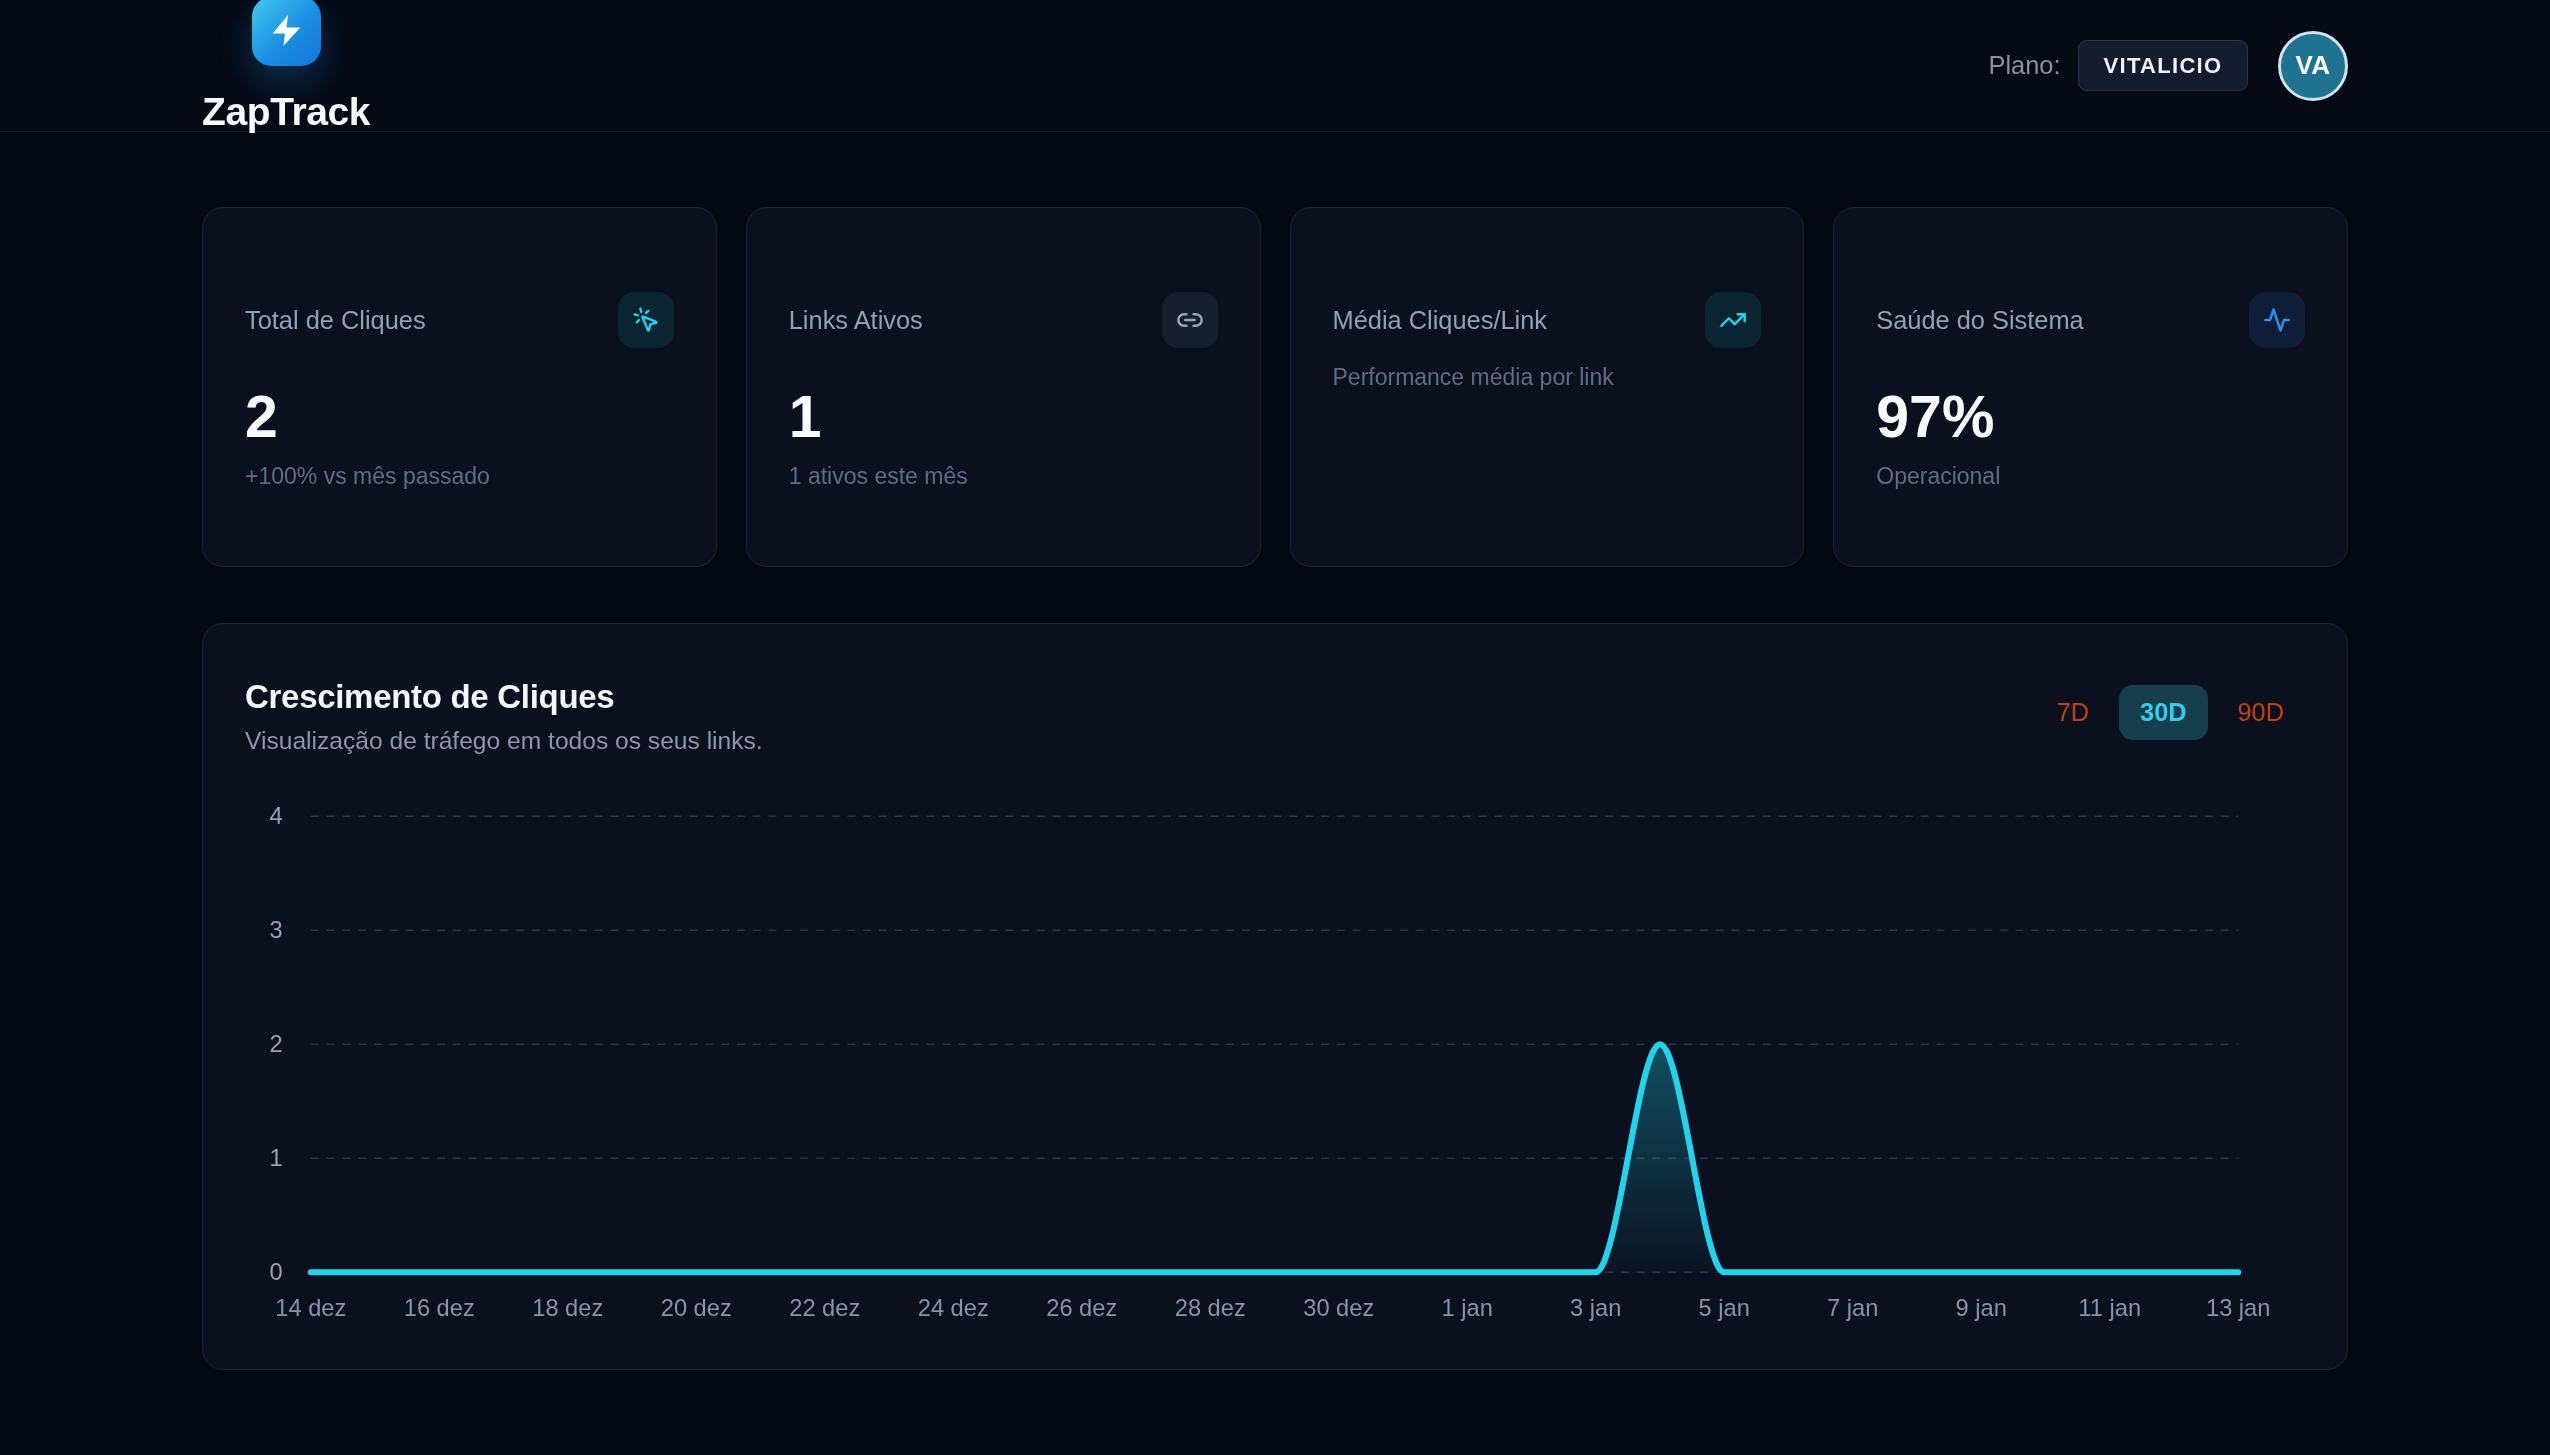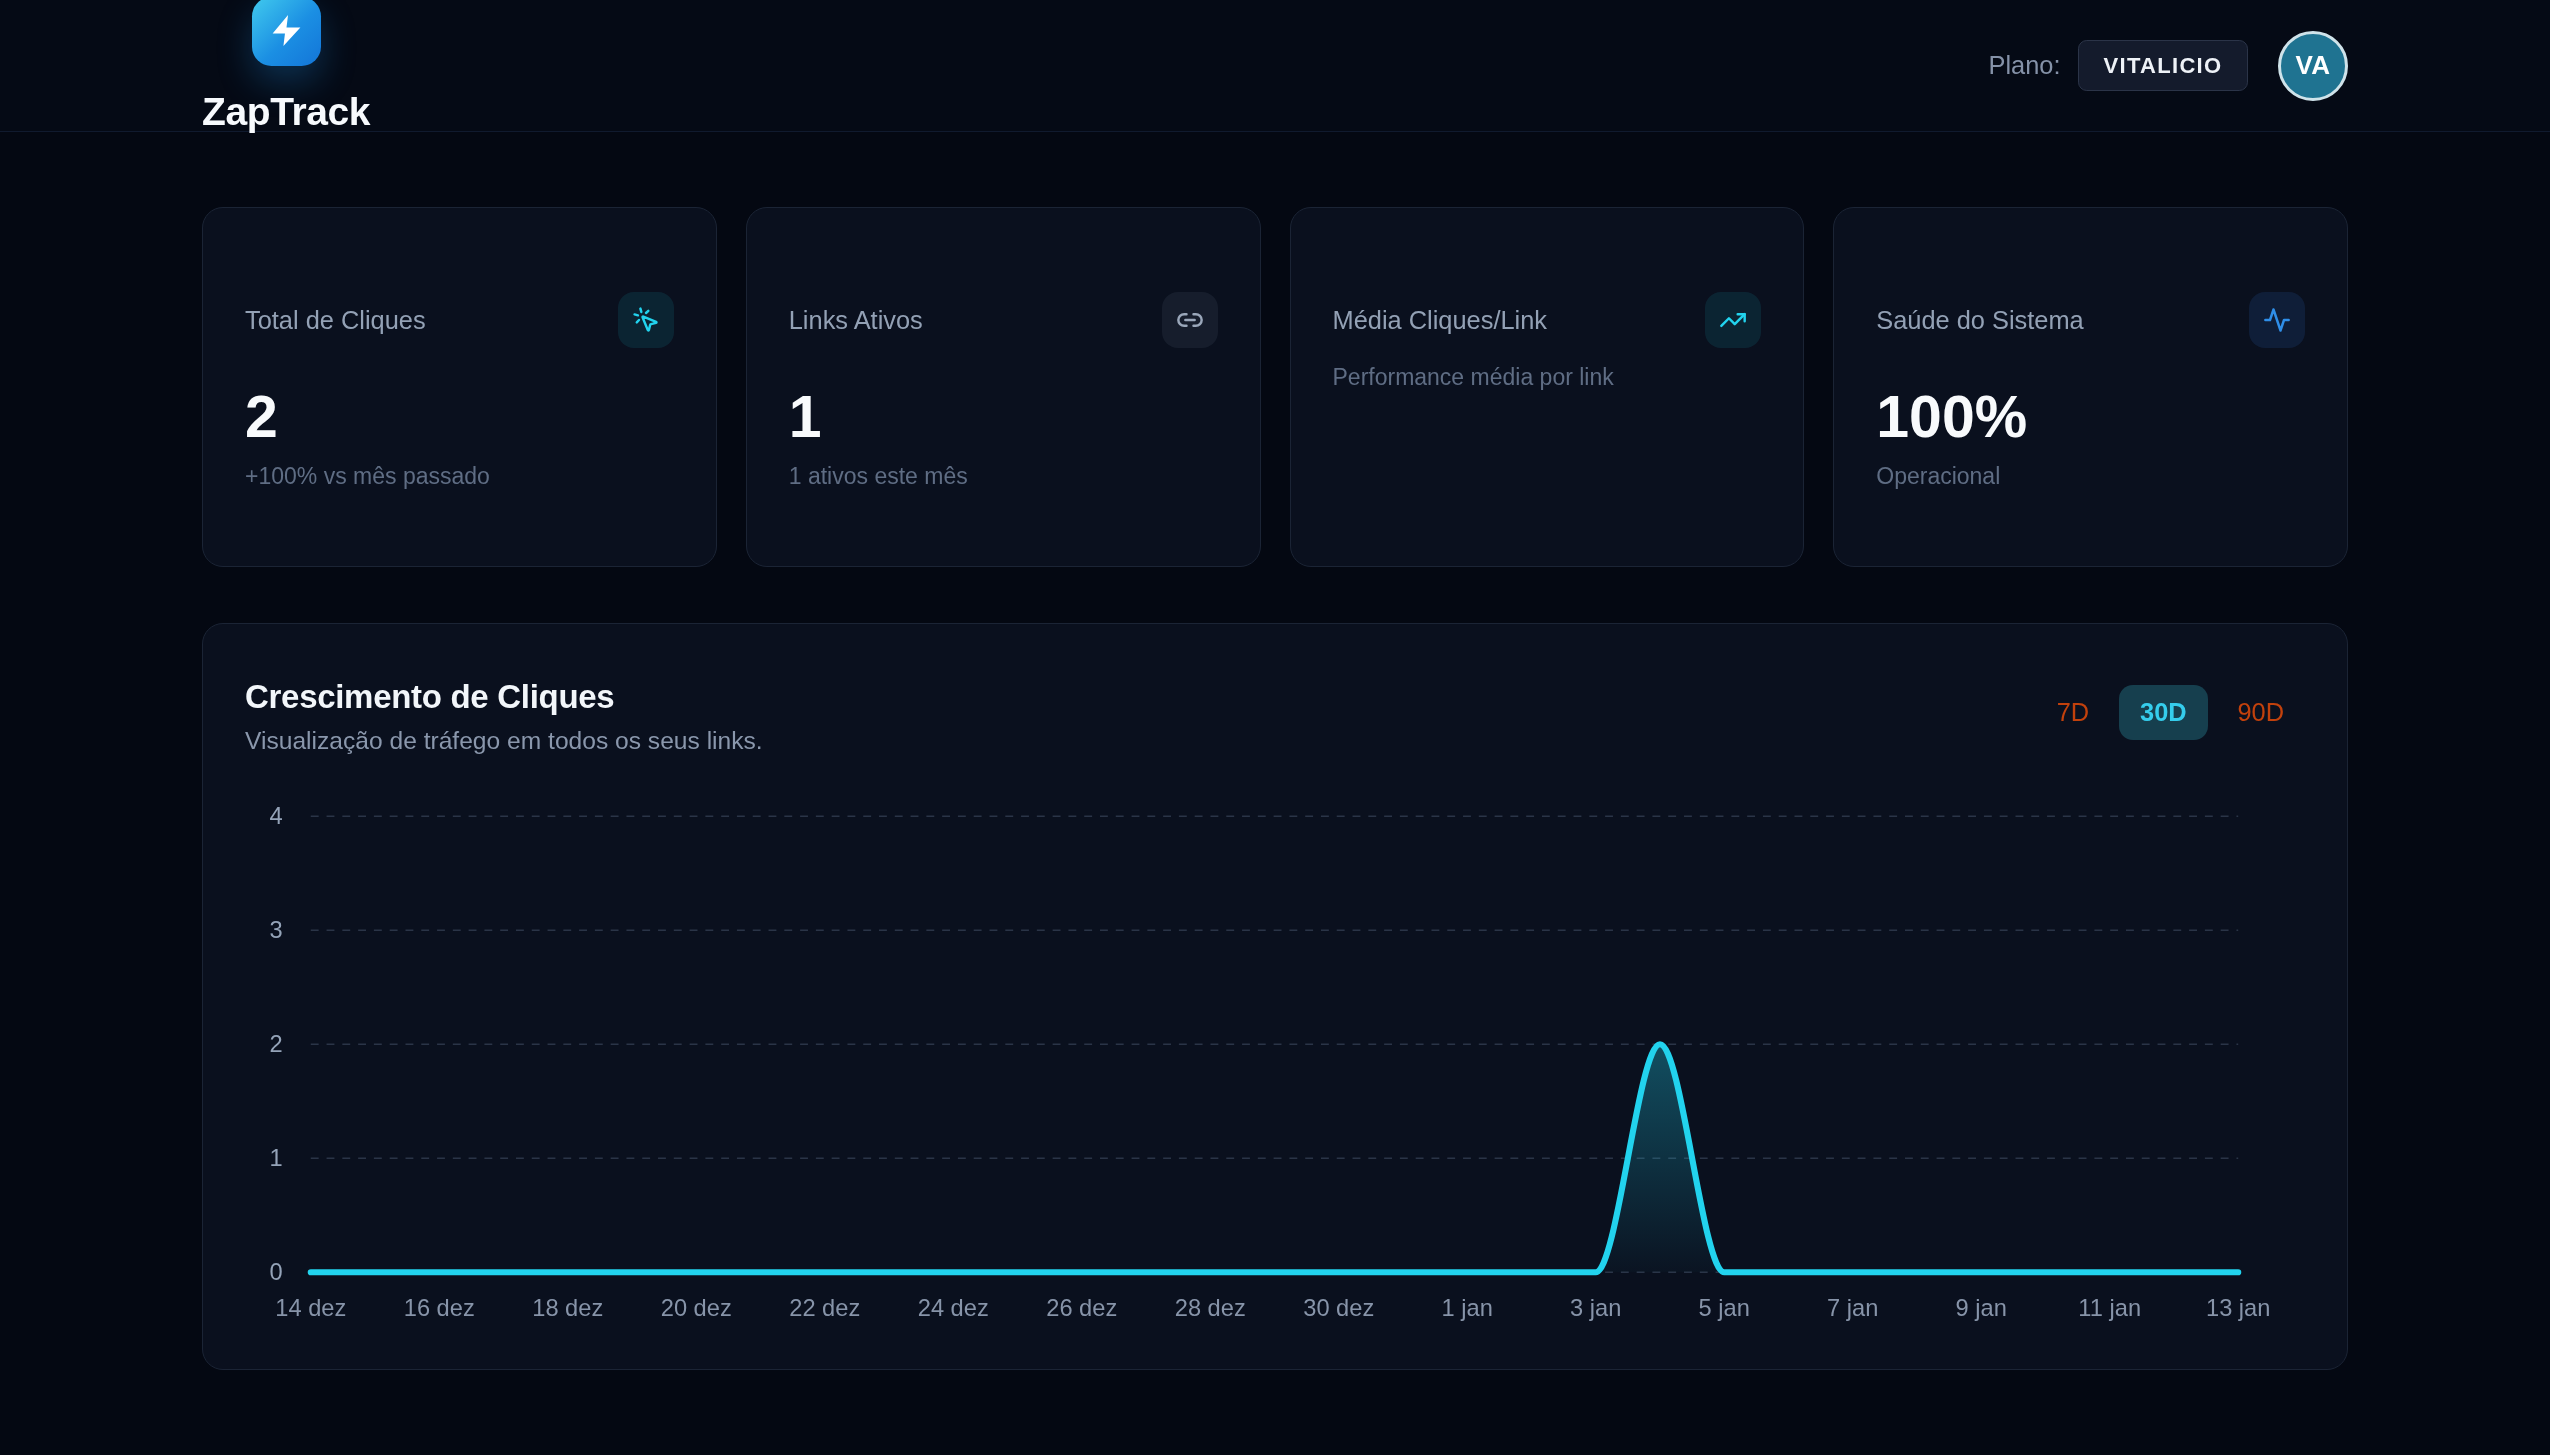--- a/index.html
+++ b/index.html
@@ -160,21 +160,21 @@
 
     <div class="stat-card">
       <div class="stat-head">
         <span class="stat-title">Saúde do Sistema</span>
         <span class="icon-tile tile-blue">
           <svg width="28" height="28" viewBox="0 0 24 24" fill="none" stroke="currentColor" stroke-width="2.1" stroke-linecap="round" stroke-linejoin="round">
               <path d="M22 12h-4l-3 9L9 3l-3 9H2"></path>
             </svg>
         </span>
       </div>
-      <div class="stat-value">100%</div>
+      <div class="stat-value">97%</div>
       <div class="stat-sub">Operacional</div>
     </div>
 
   </section>
 
   <section class="chart-card">
     <div class="chart-head">
       <div>
         <div class="chart-title">Crescimento de Cliques</div>
         <div class="chart-subtitle">Visualização de tráfego em todos os seus links.</div>

